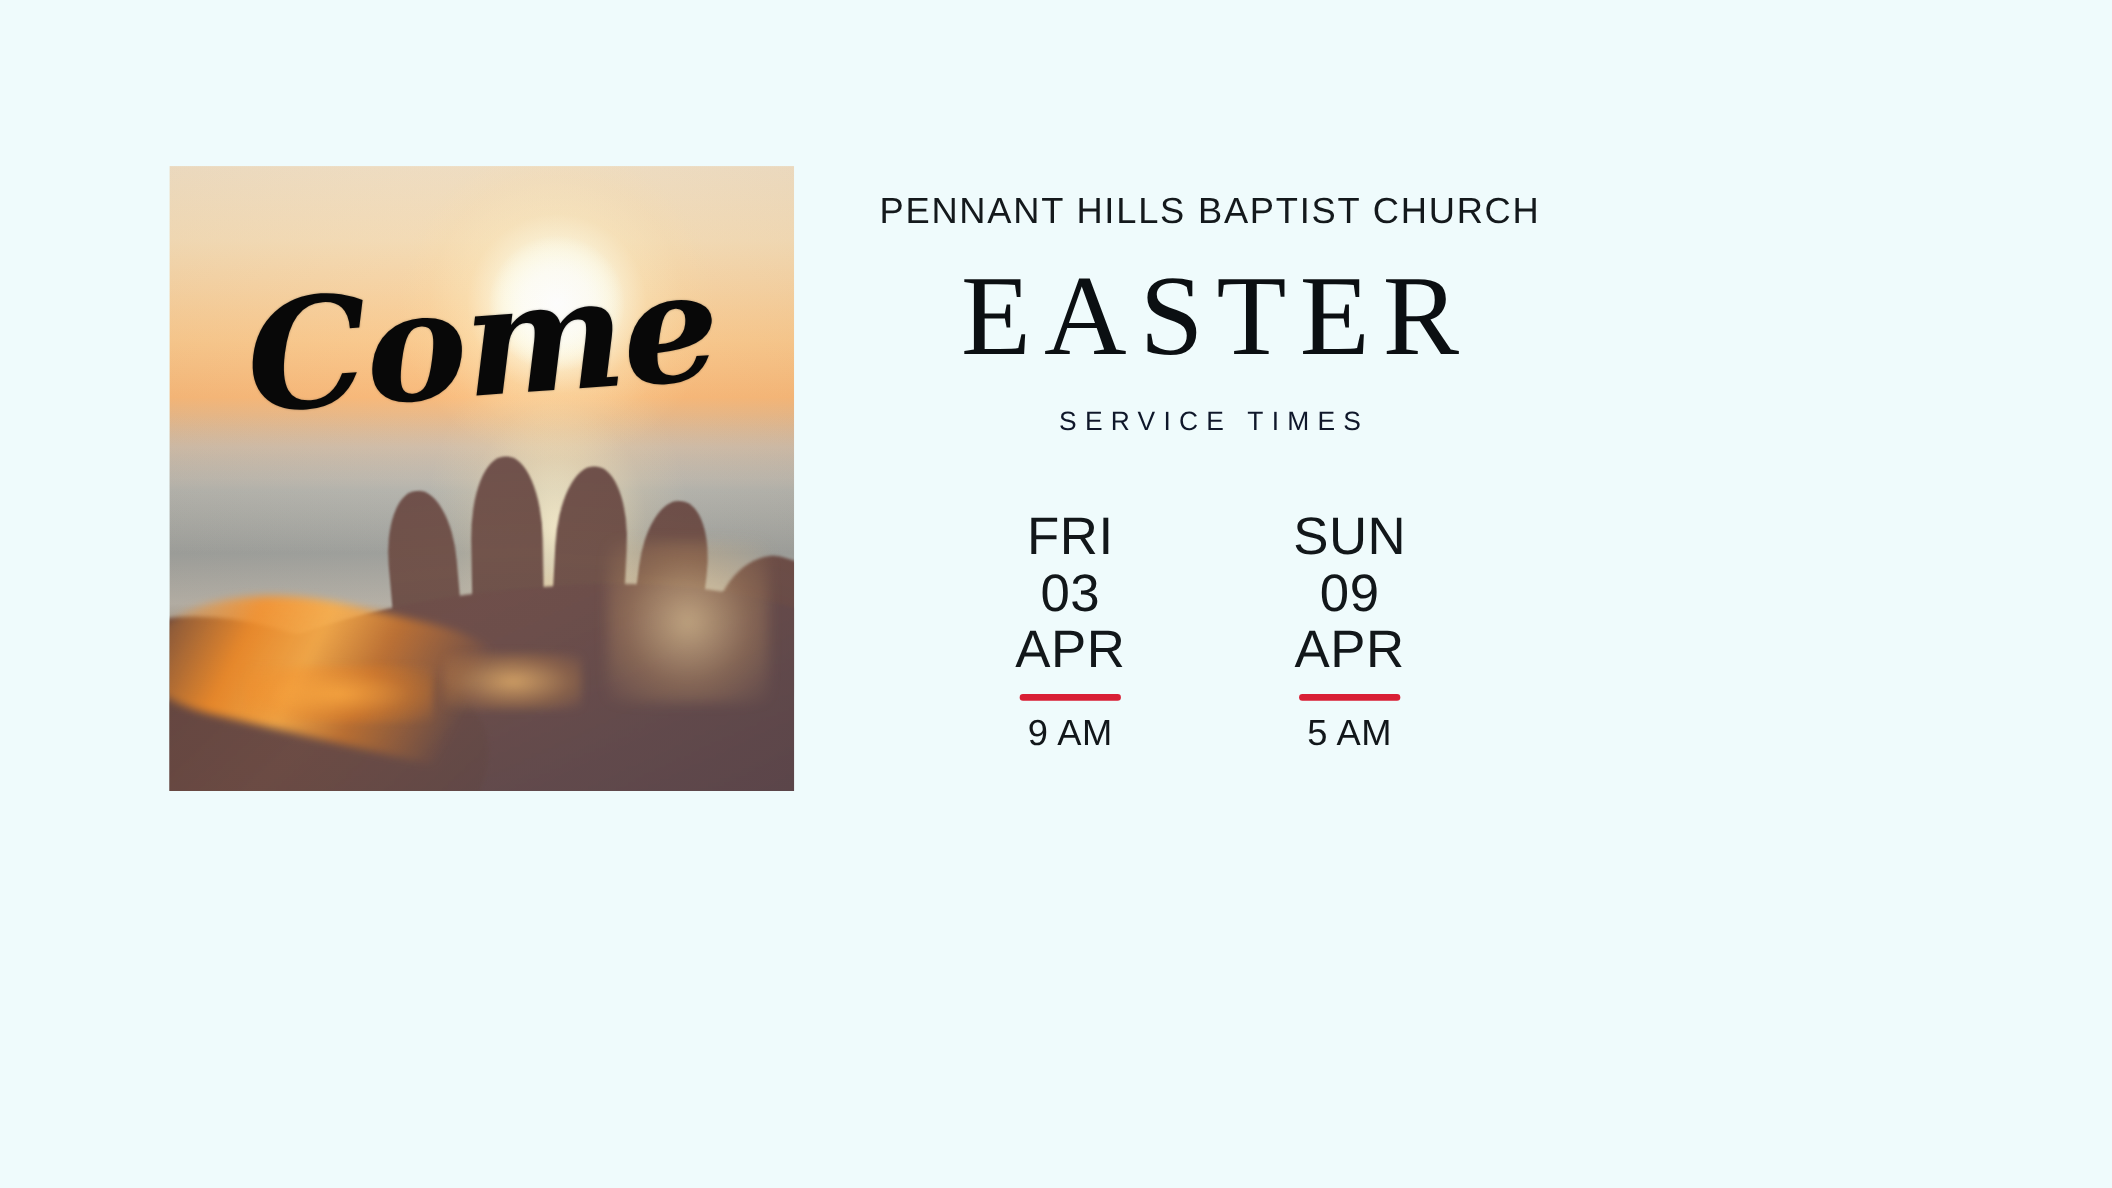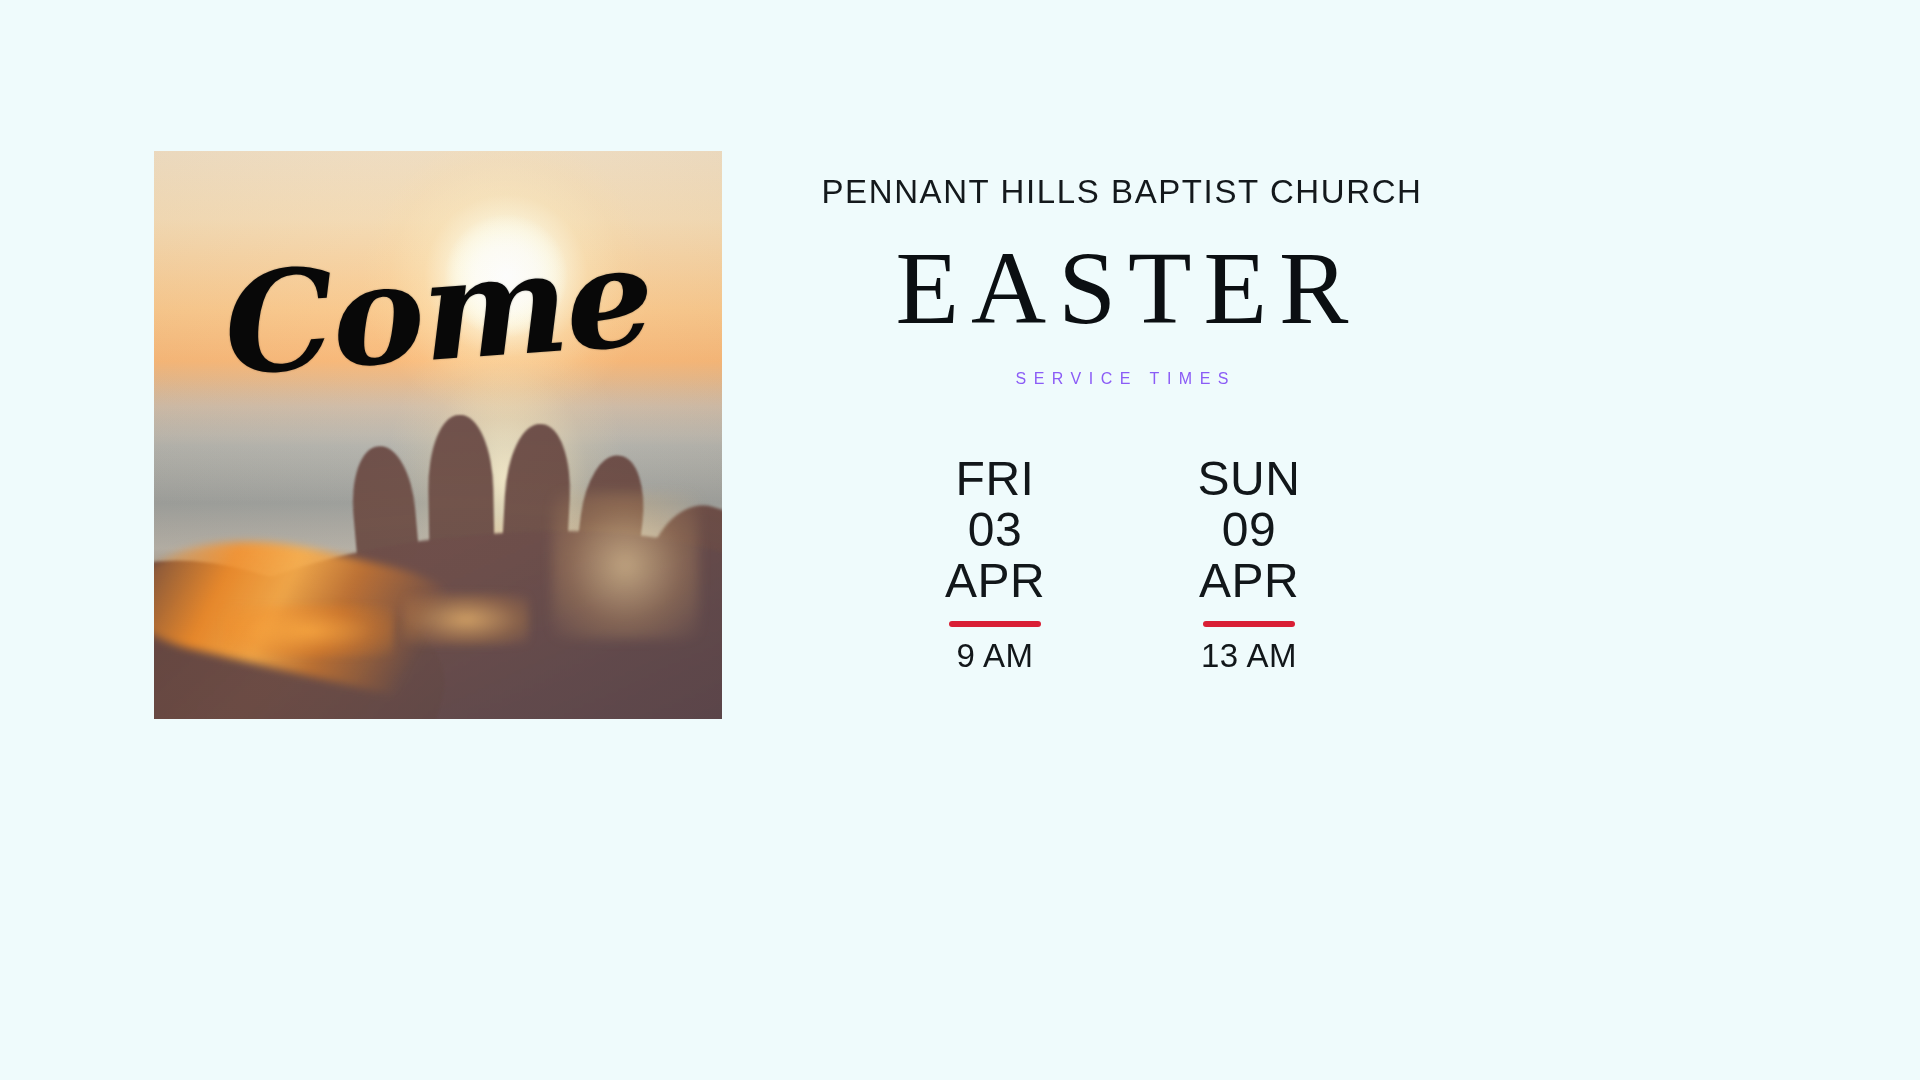--- a/index.html
+++ b/index.html
@@ -194,21 +194,21 @@
     line-height: 1;
     color: #080808;
     letter-spacing: -2px;
     transform: rotate(-4deg);
     text-shadow: 0 0 2px rgba(0,0,0,0.30);
   }
 
   
   #info-col {
     position: absolute;
-    left: 792px;
+    left: 770px;
     top: 151px;
     width: 660px;
     text-align: center;
   }
   #church-name {
     margin-top: 22px;
     font-size: 33px;
     font-weight: 400;
     color: #14191c;
     letter-spacing: 1.6px;
@@ -219,23 +219,23 @@
     font-family: "Liberation Serif", serif;
     font-weight: 400;
     font-size: 104px;
     line-height: 1;
     color: #0b0f12;
     letter-spacing: 12px;
     text-indent: 12px;
   }
   #service-times-label {
     margin-top: 30px;
-    font-size: 16px;
-    font-weight: 400;
-    color: #8b5cf6;
+    font-size: 24px;
+    font-weight: 400;
+    color: #0f172a;
     letter-spacing: 7.5px;
     text-indent: 7.5px;
   }
 
   #dates-row {
     margin-top: 66px;
     display: flex;
     justify-content: center;
     gap: 104px;
   }
@@ -313,19 +313,19 @@
         <div class="date-line">APR</div>
         <div class="date-rule" style="background: rgb(217, 31, 53);"></div>
         <div class="date-time">9 AM</div>
       </div>
 
       <div class="date-block">
         <div class="date-line">SUN</div>
         <div class="date-line">09</div>
         <div class="date-line">APR</div>
         <div class="date-rule" style="background: rgb(217, 31, 53);"></div>
-        <div class="date-time">13 AM</div>
+        <div class="date-time">5 AM</div>
       </div>
 
     </div>
   </div>
 
 </div>
 
 </body></html>

